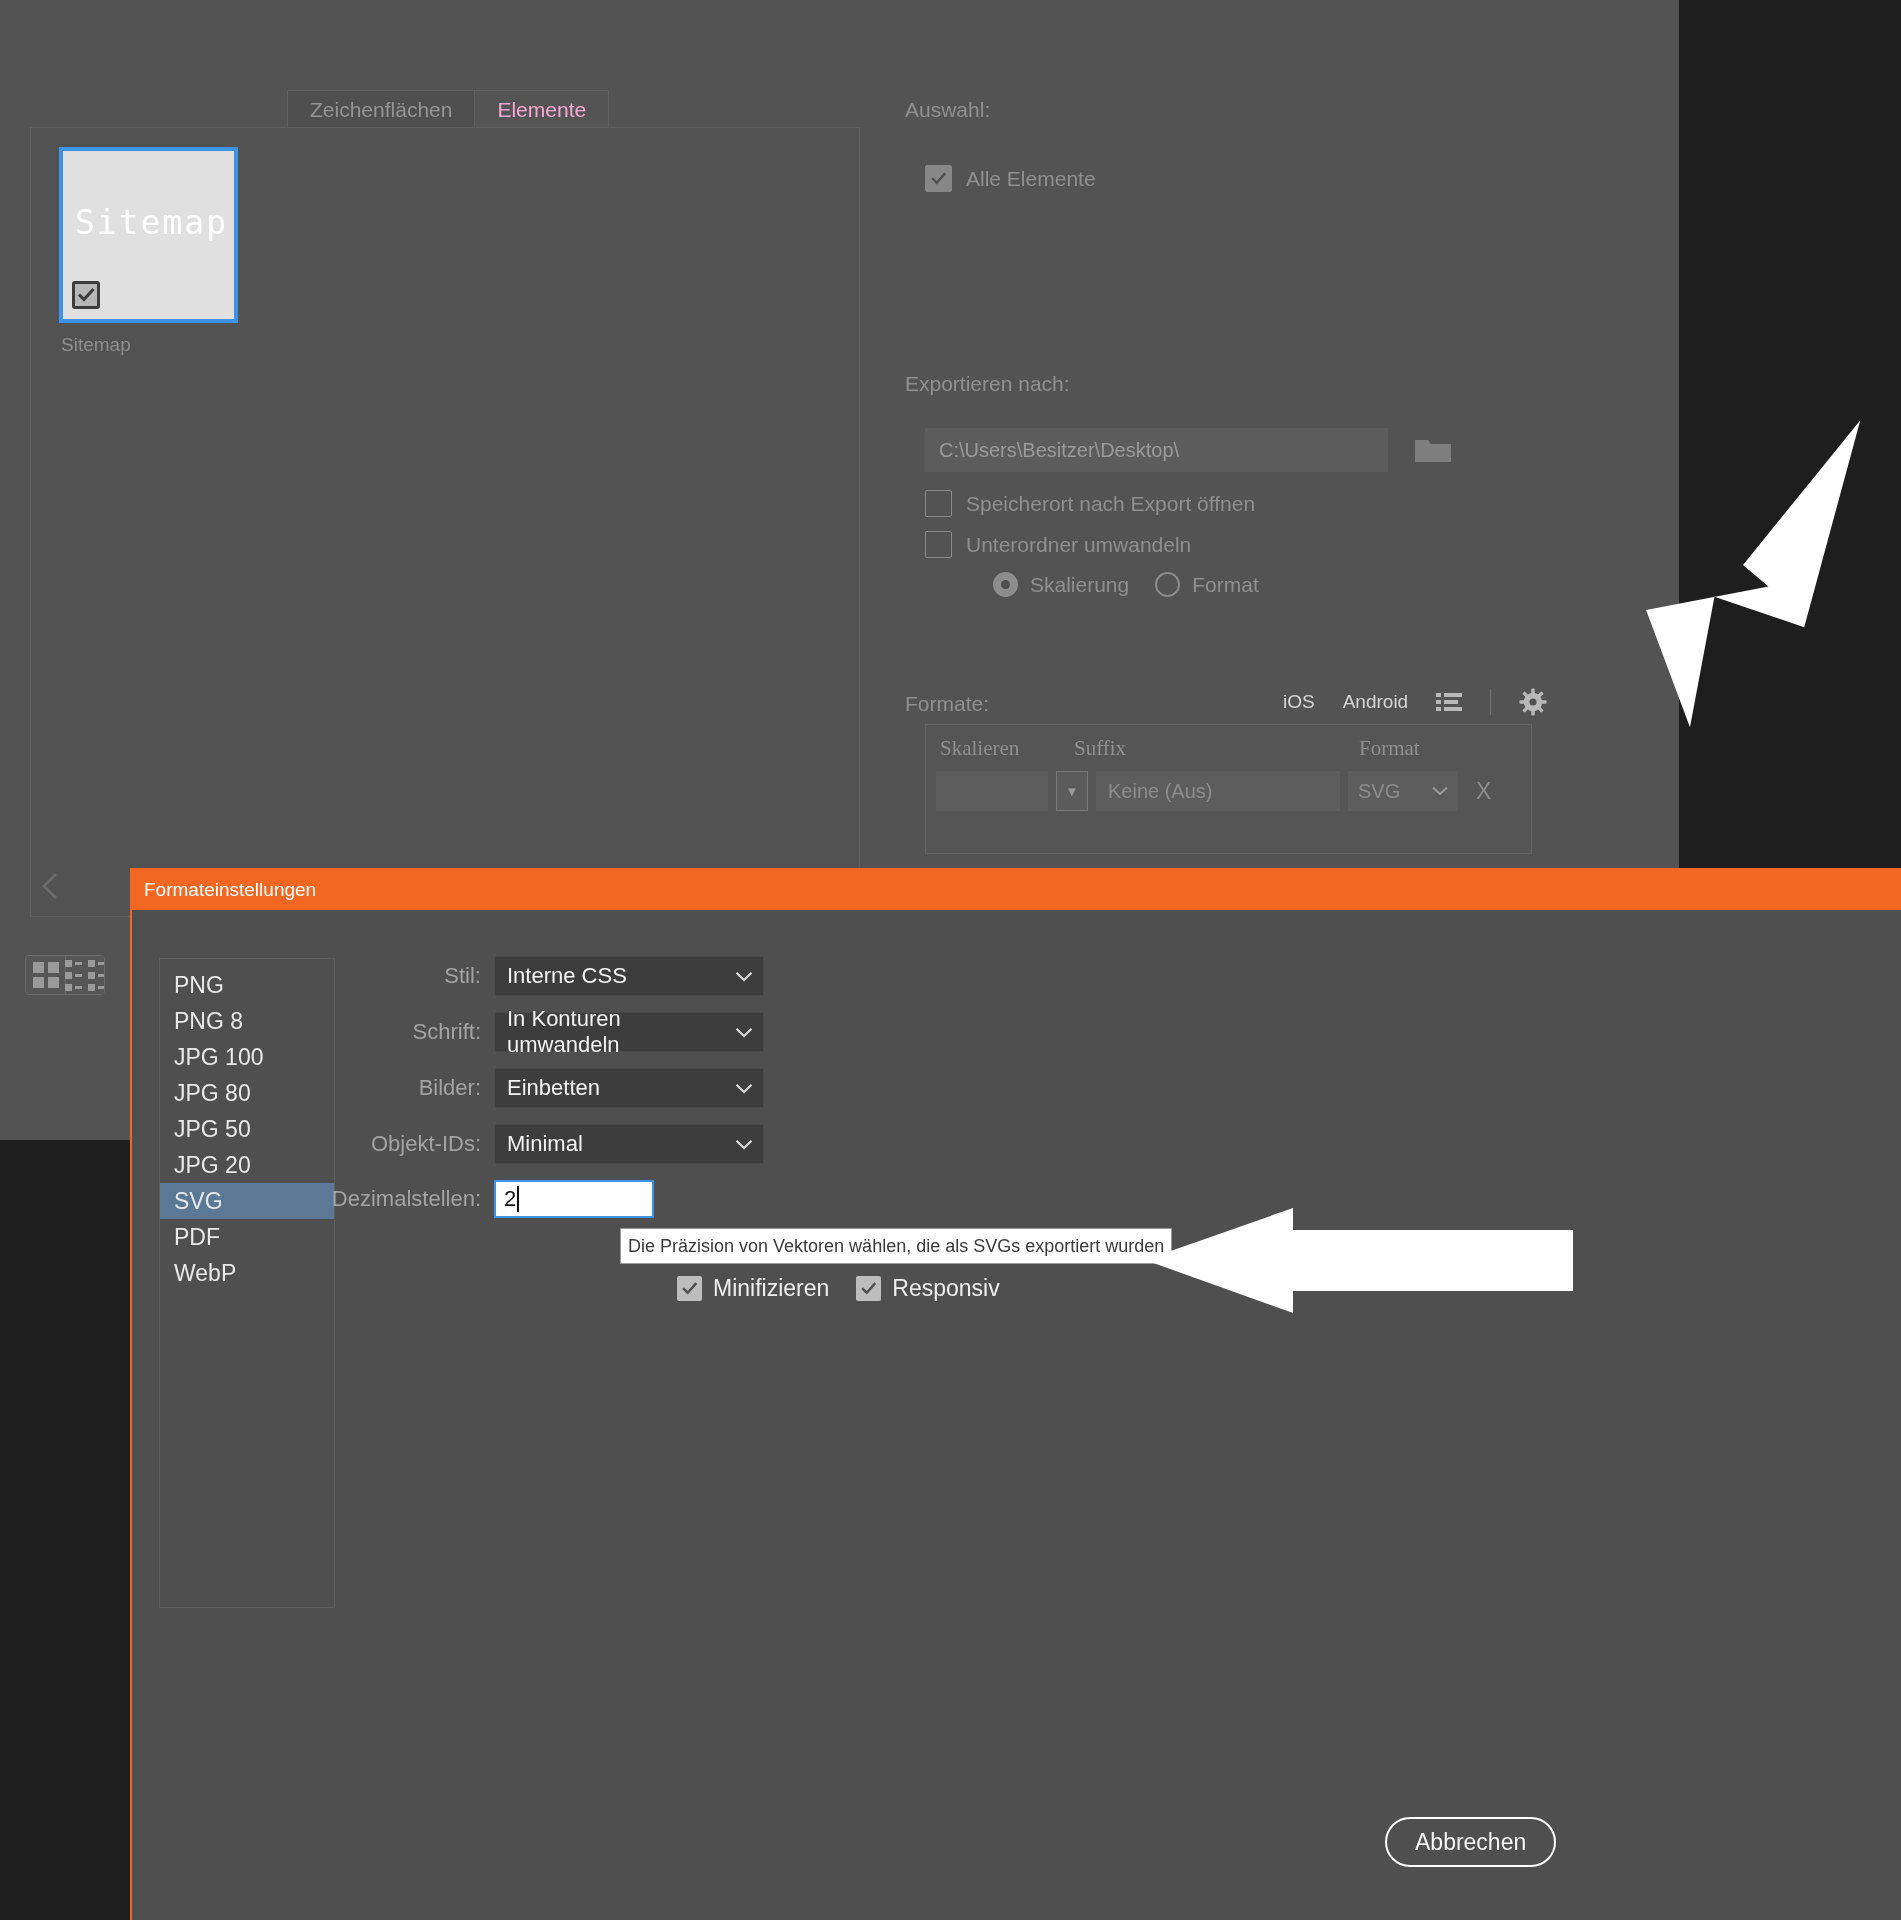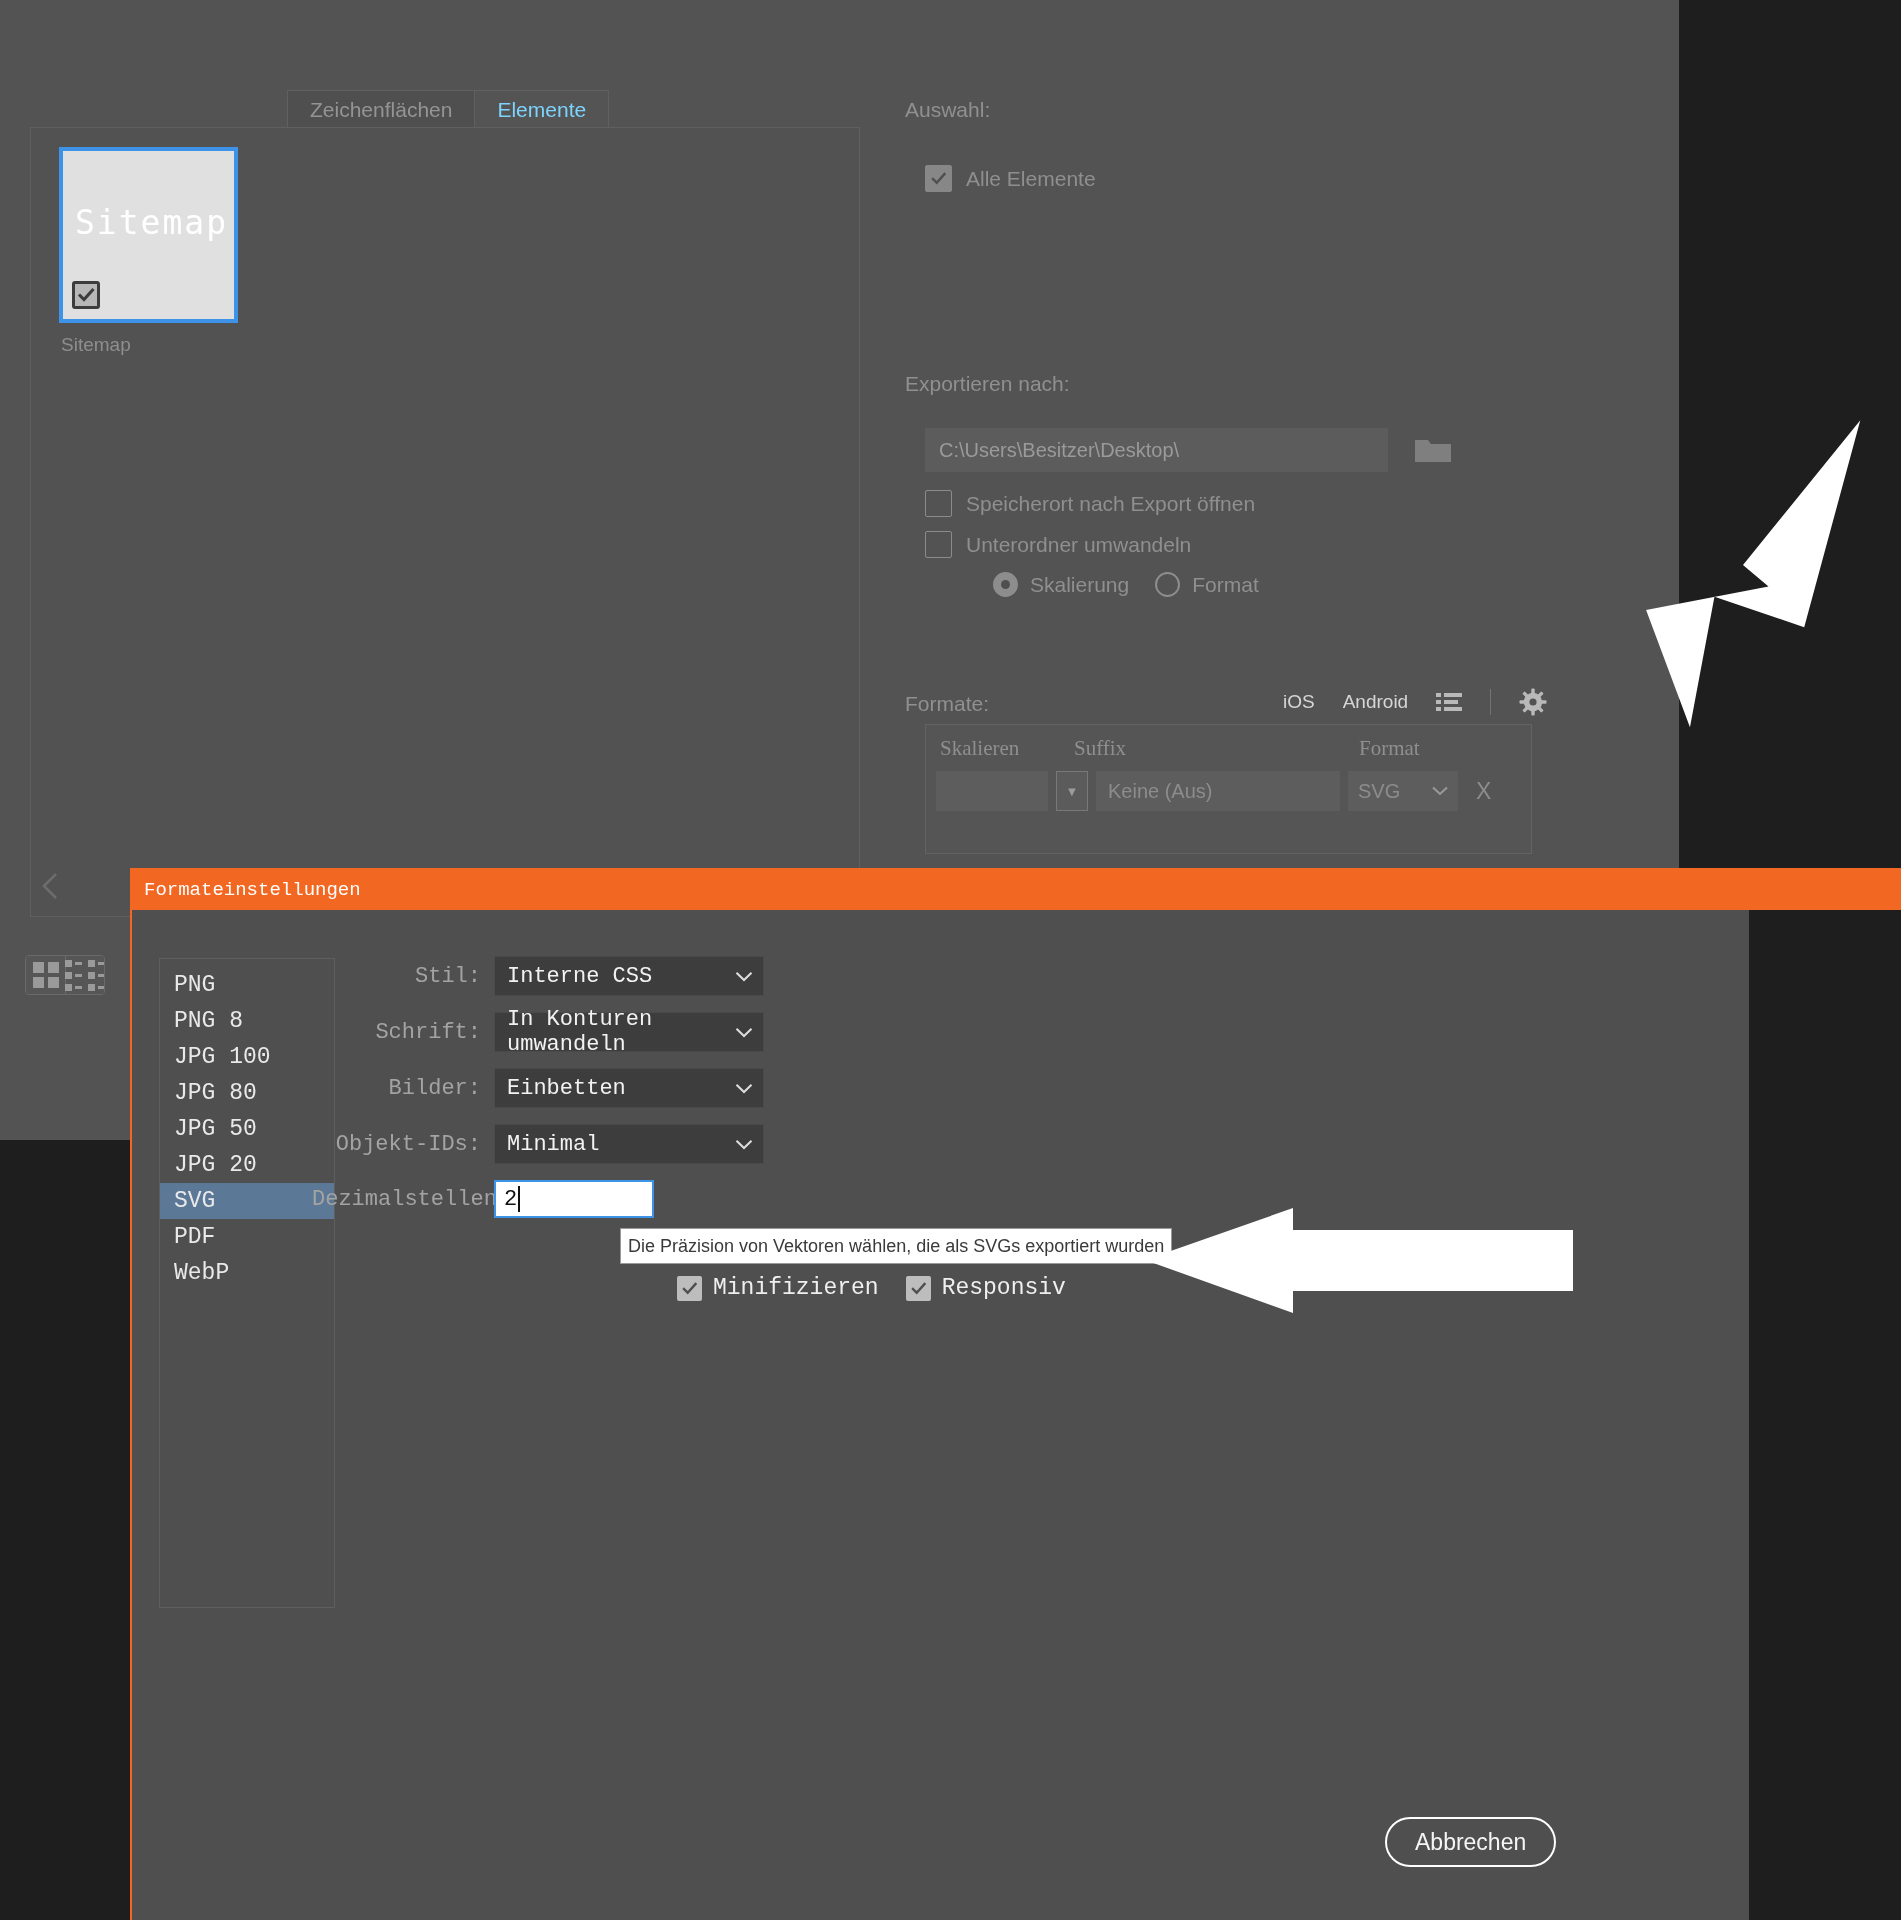--- a/index.html
+++ b/index.html
@@ -46,21 +46,21 @@
     position: absolute;
     left: 287px; top: 90px;
     height: 38px;
     display: flex;
   }
   .tab {
     height: 38px;
     padding: 0 22px;
     display: flex; align-items: center;
     font-size: 21px;
-    color: #7dd3fc;
+    color: #f9a8d4;
     border: 1px solid #606060;
     border-bottom: none;
     background: #545454;
     white-space: nowrap;
   }
   .tab + .tab { border-left: none; }
   .tab.active { background: #4f4f4f; color: #949494; }
 
   
   .artboard-panel {
@@ -243,24 +243,23 @@
     display: flex; align-items: center; justify-content: space-between;
     padding: 0 10px;
     font-size: 20px; color: #8c8c8c;
   }
   .row-x { color: #8c8c8c; font-size: 23px; padding-left: 10px; }
 
   
   .fmt-dialog {
     position: absolute;
     left: 130px; top: 868px;
-    width: 1619px; height: 1052px;
+    width: 1771px; height: 1052px;
     background: #4f4f4f;
     border-left: 2px solid #f26722;
-    font-family: Liberation Mono, monospace;
   }
   .fmt-titlebar {
     position: absolute; left: 0; top: 0;
     width: 1771px; height: 42px;
     background: #f26722;
   }
   .fmt-title {
     position: absolute; left: 12px; top: 11px;
     font-size: 19px; color: #ffffff;
   }

